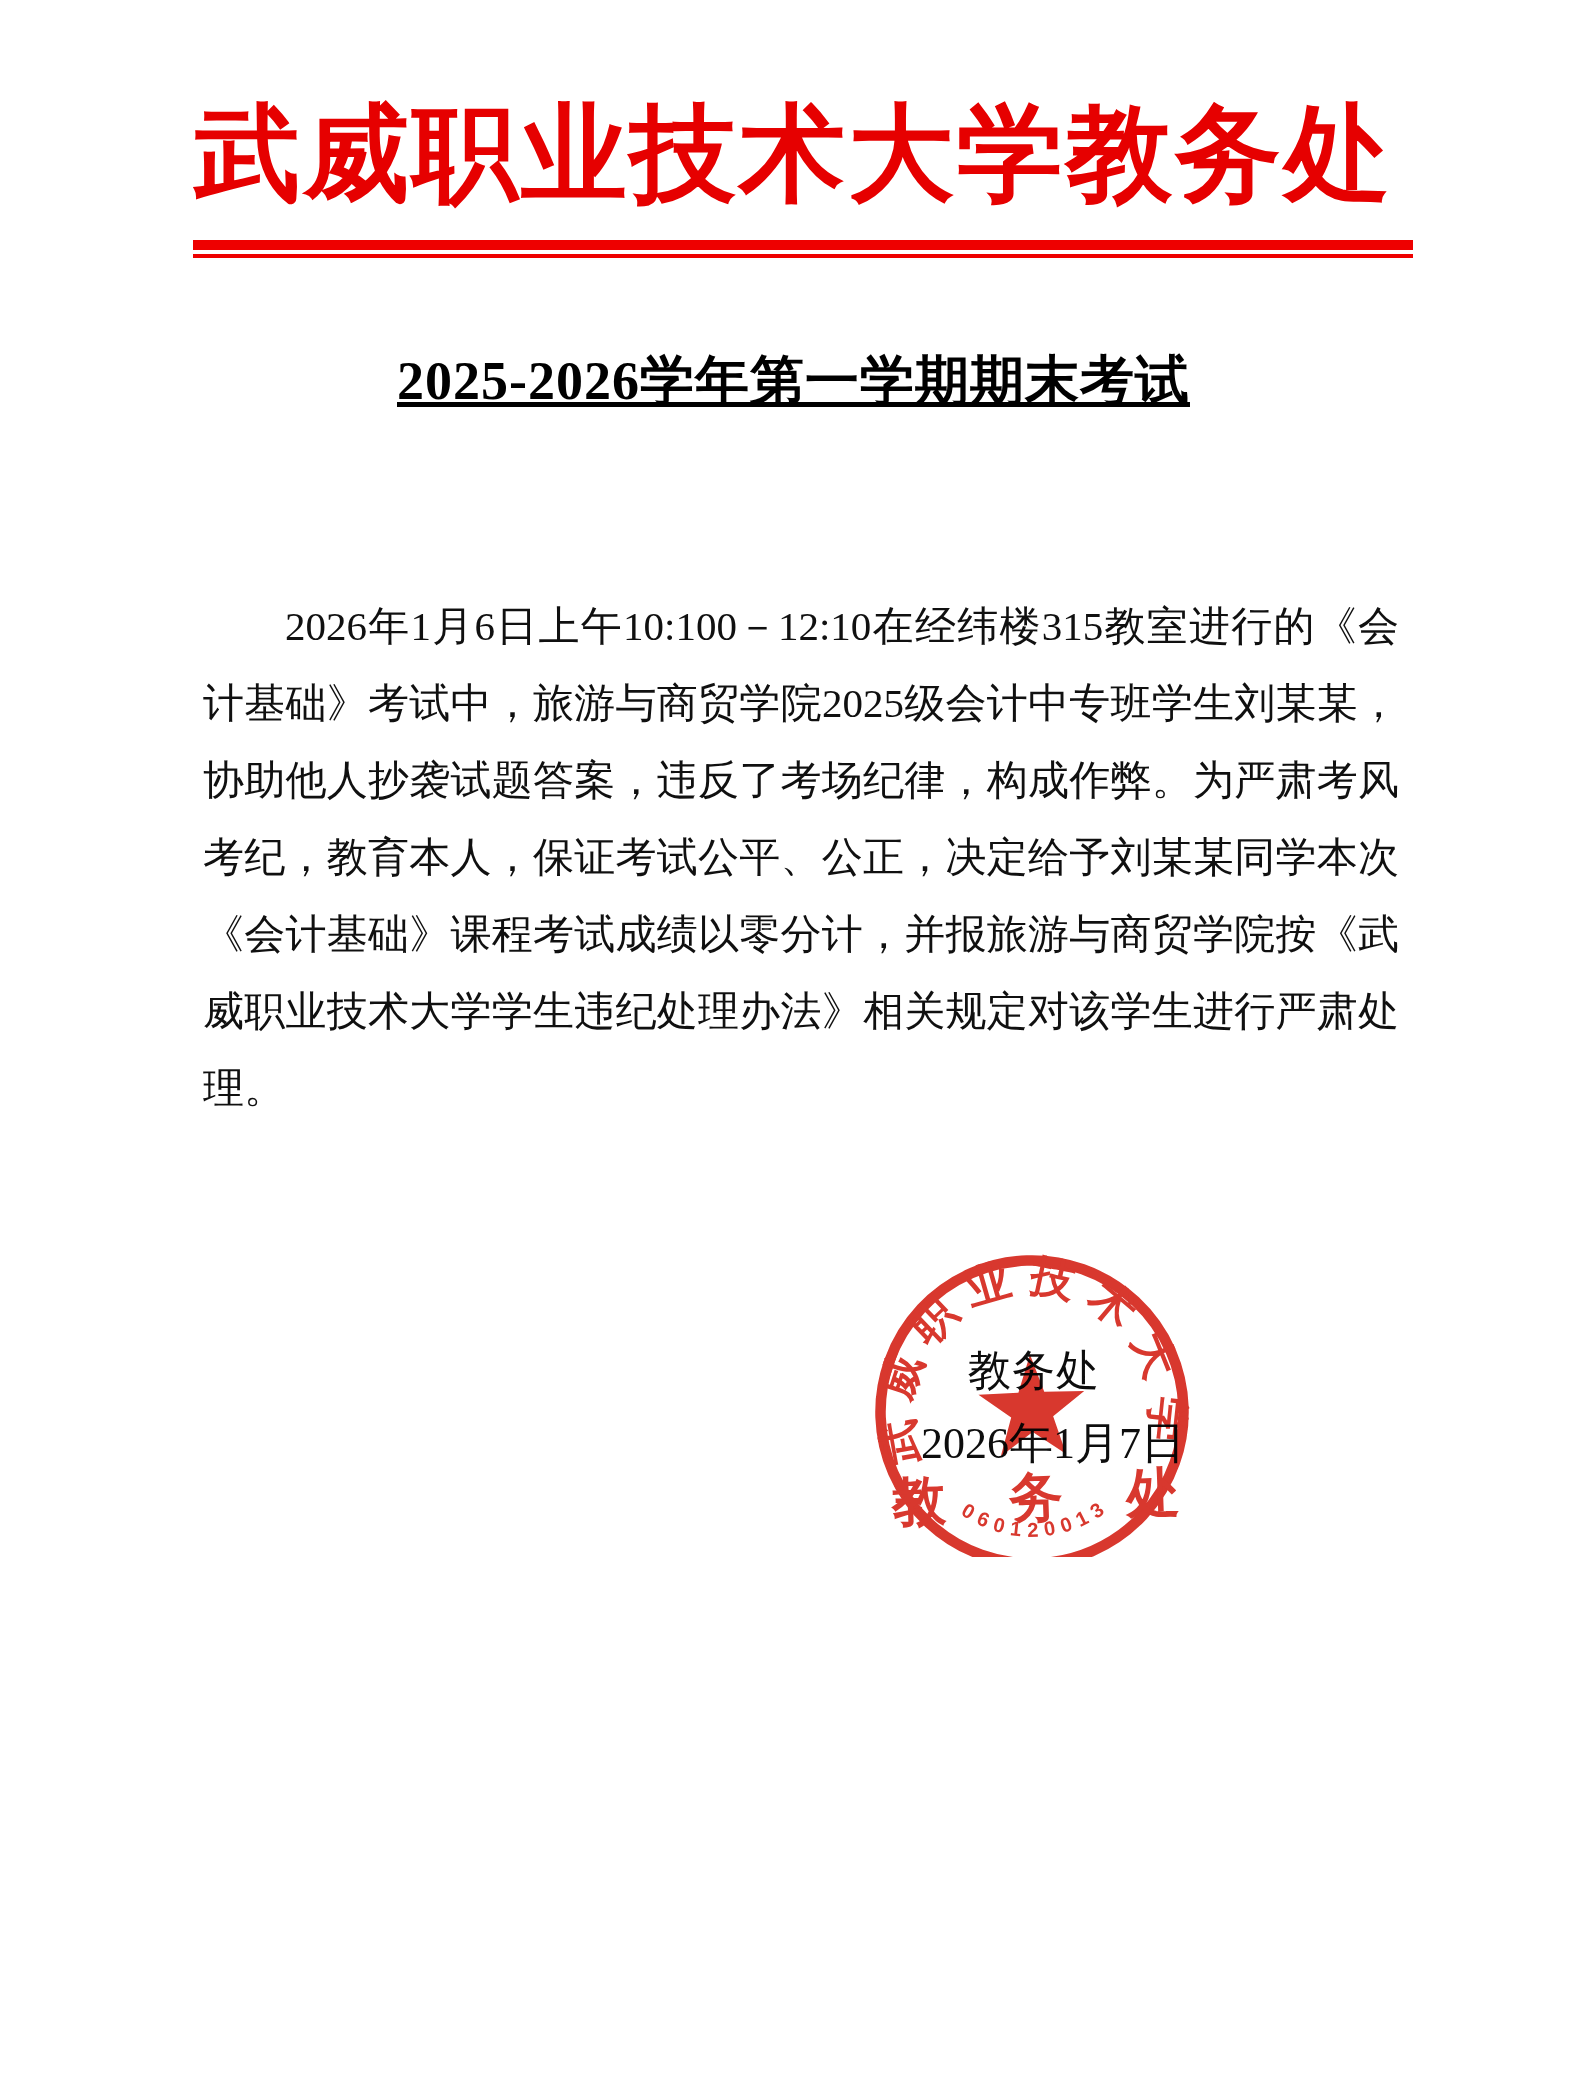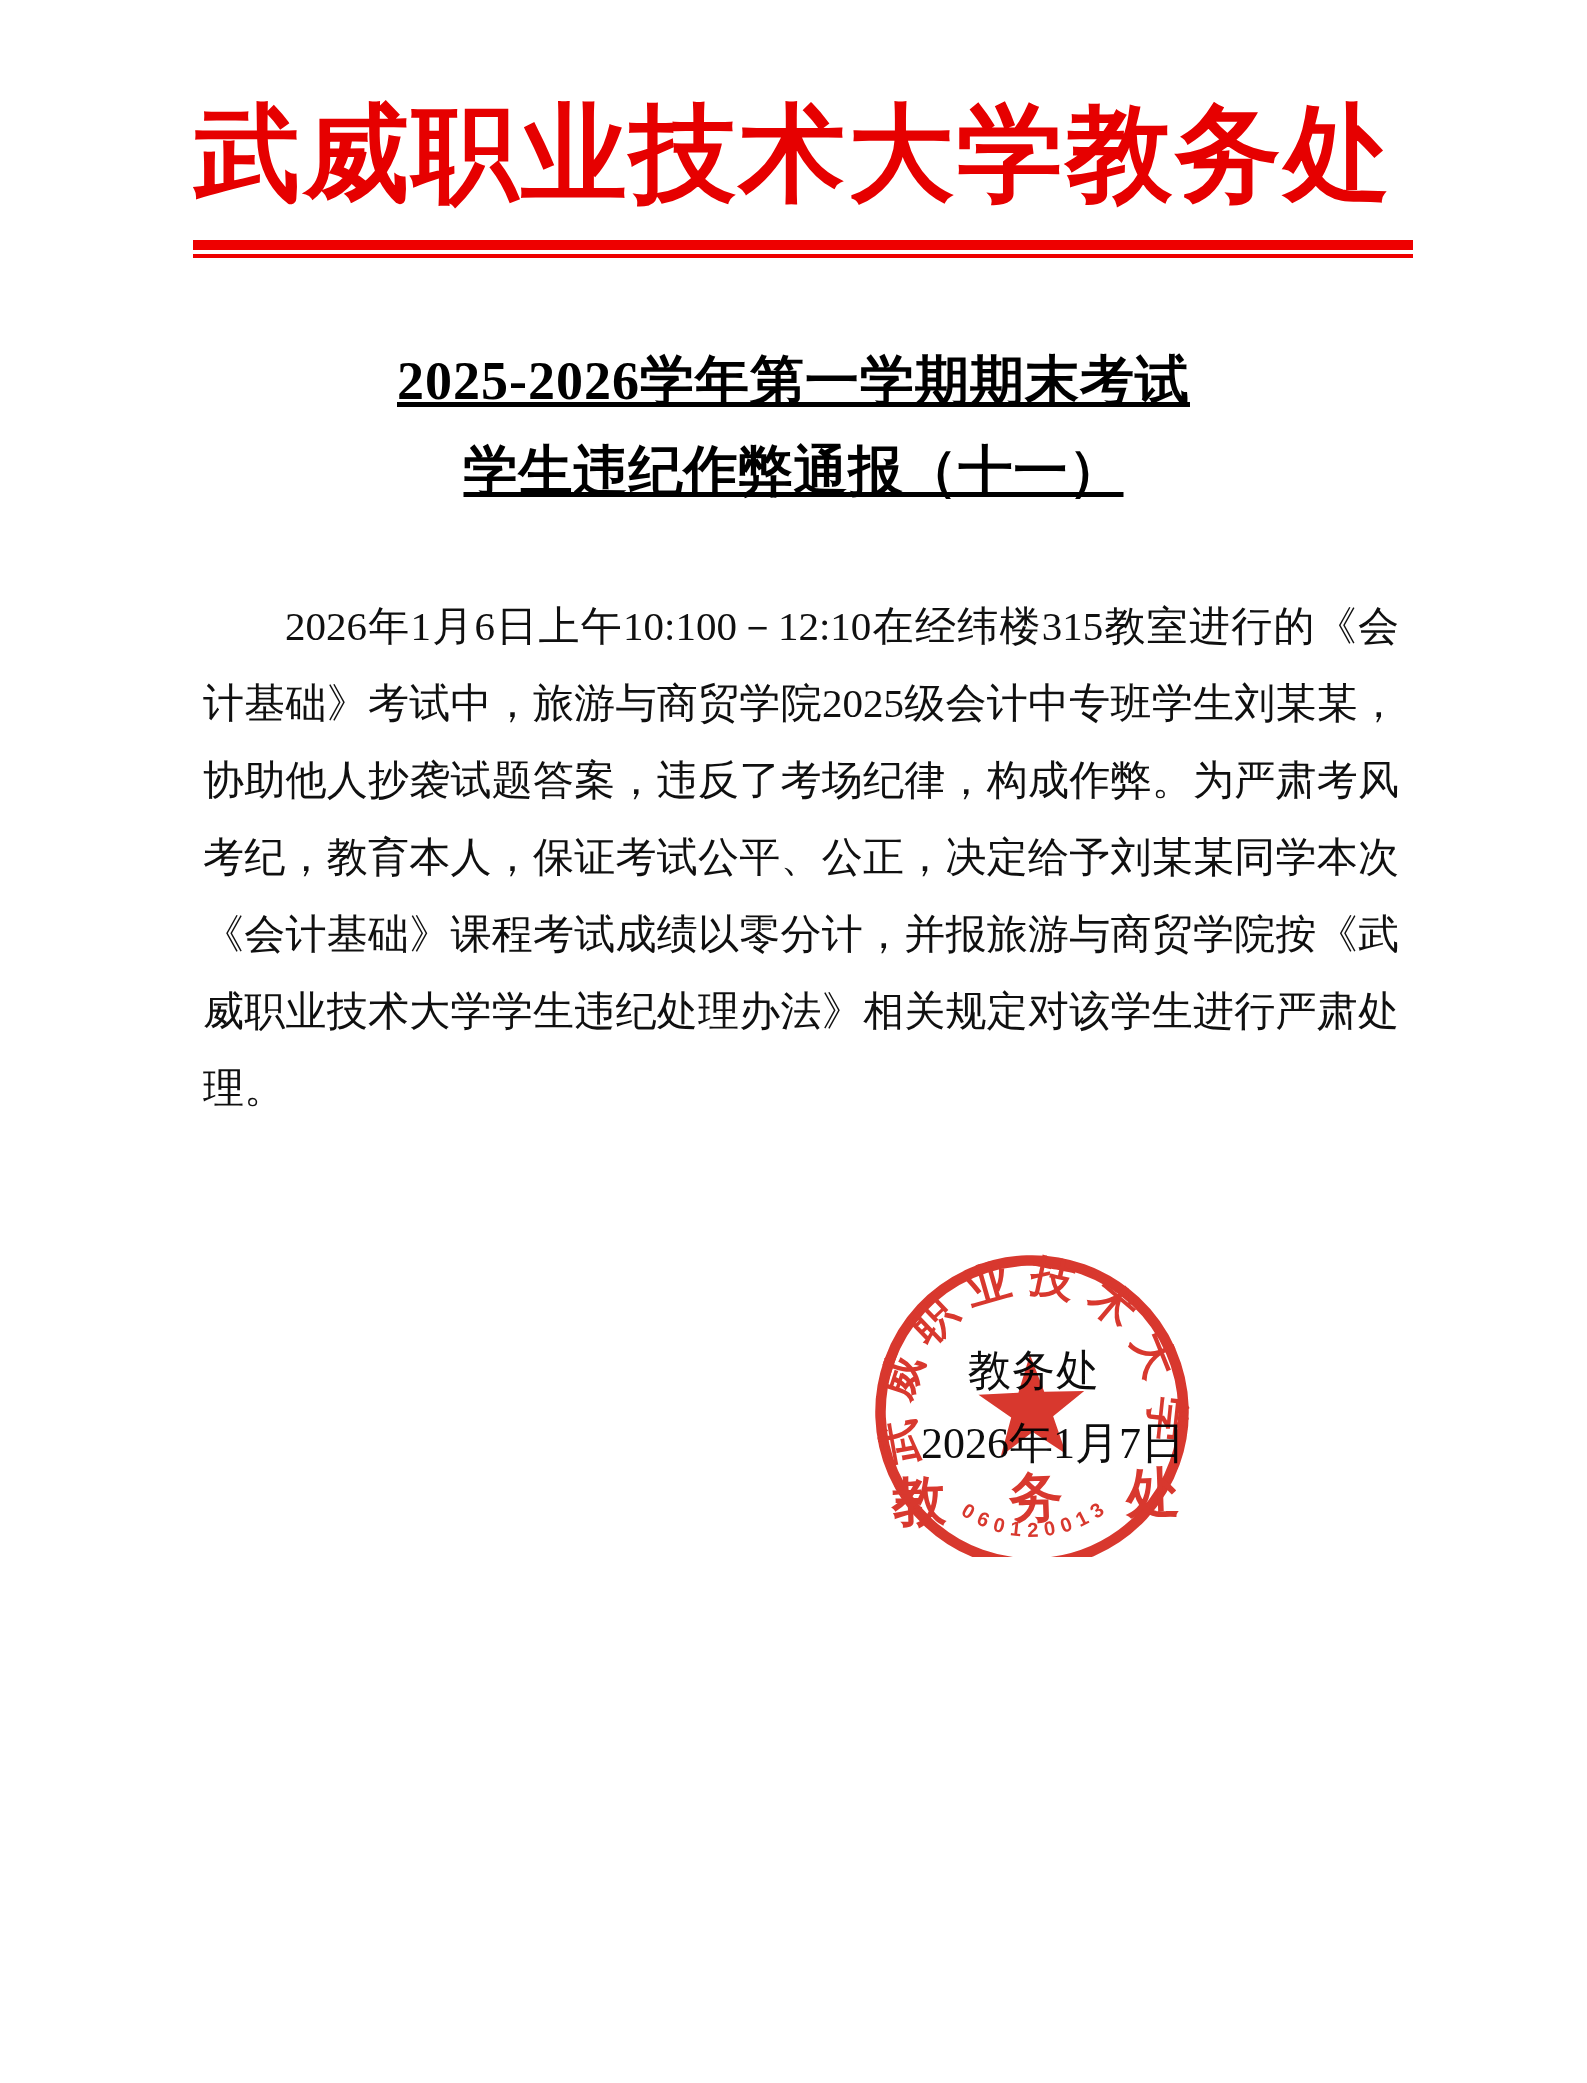--- a/index.html
+++ b/index.html
@@ -73,21 +73,20 @@
 <body>
 
 <div class="page" style="--brand-red: #e60000; --rule-red: #ee0000; --seal-red: #d5281e; --ink-black: #111111;">
 
   <div class="letterhead">武威职业技术大学教务处</div>
   <div class="rule rule-h-thick"></div>
   <div class="rule rule-h-thin"></div>
 
   <div class="notice-title">
     <div>2025-2026学年第一学期期末考试</div>
-    <div>学生违纪作弊通报（十一）</div>
   </div>
 
   <div class="body-copy">
     <p>2026年1月6日上午10:100－12:10在经纬楼315教室进行的《会计基础》考试中，旅游与商贸学院2025级会计中专班学生刘某某，协助他人抄袭试题答案，违反了考场纪律，构成作弊。为严肃考风考纪，教育本人，保证考试公平、公正，决定给予刘某某同学本次《会计基础》课程考试成绩以零分计，并报旅游与商贸学院按《武威职业技术大学学生违纪处理办法》相关规定对该学生进行严肃处理。</p>
   </div>
 
   <div class="sign-name">教务处</div>
   <div class="sign-date">2026年1月7日</div>
 
   <svg class="seal" viewBox="0 0 340 340" aria-hidden="true">

